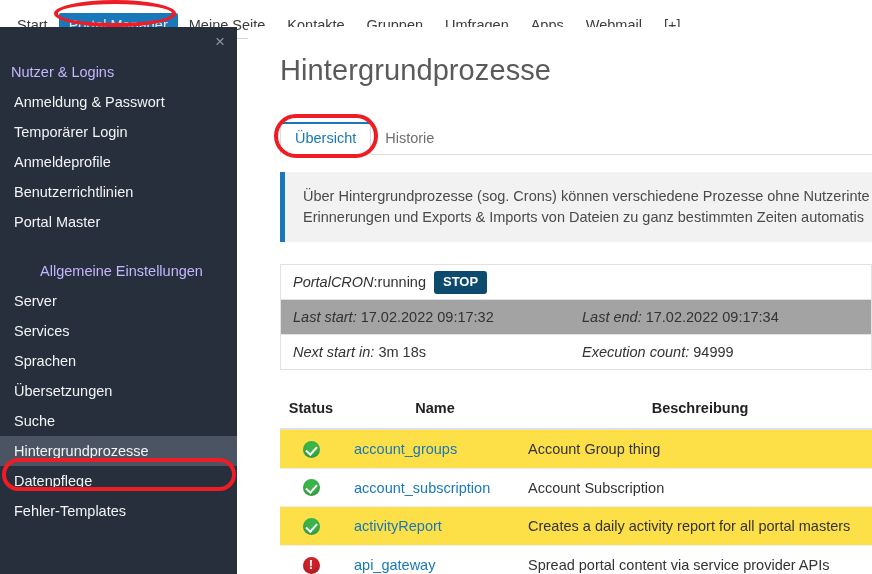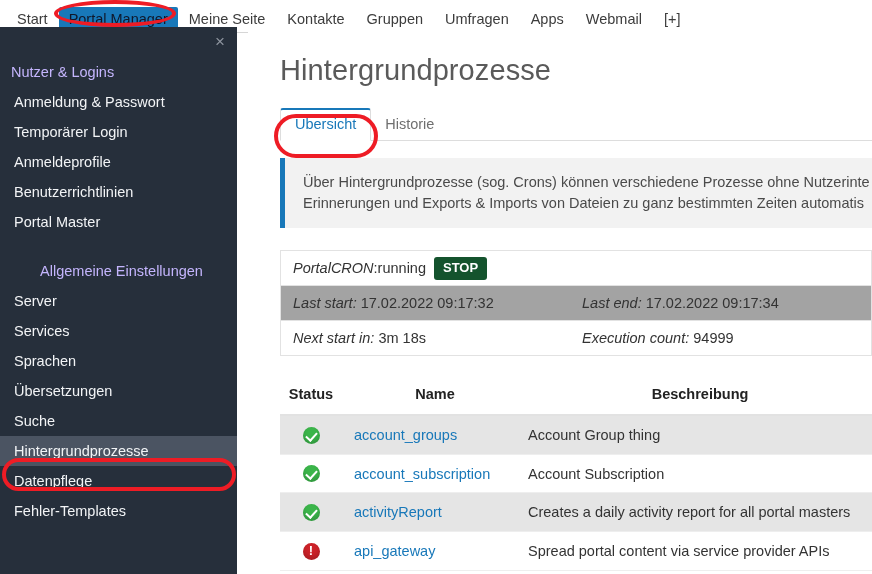--- a/index.html
+++ b/index.html
@@ -9,40 +9,40 @@
     height: 574px;
     overflow: hidden;
     background: #ffffff;
     font-family: "Liberation Sans", sans-serif;
     color: #333333;
   }
 
   
   .topnav {
     position: absolute;
-    top: 6px; left: 0;
+    top: 12px; left: 0;
     width: 840px;
     height: 27px;
     background: #ffffff;
     border-bottom: 1px solid #d6d6d6;
     display: flex;
     align-items: center;
     padding-left: 6px;
     white-space: nowrap;
   }
   .topnav-item {
     font-size: 14.5px;
     color: #3c3c3c;
     padding: 3px 11px;
     line-height: 18px;
     cursor: pointer;
   }
   .topnav-item.active {
     background: #1878b9;
-    color: #0f172a;
+    color: #e5e5e5;
     border-radius: 2px;
     padding: 3px 10px;
   }
 
   
   .annot {
     position: absolute;
     border: 4px solid #ee1c25;
     border-radius: 50%;
     pointer-events: none;
@@ -97,21 +97,21 @@
   .page-title {
     font-size: 29px;
     font-weight: normal;
     color: #5a5a5a;
     padding: 27px 0 0 32px;
     letter-spacing: 0.1px;
   }
 
   
   .tabs {
-    margin: 21px 0 0 32px;
+    margin: 35px 0 0 32px;
     border-bottom: 1px solid #dddddd;
     height: 33px;
     display: flex;
     align-items: flex-end;
     width: 592px;
   }
   .tab {
     font-size: 14.5px;
     padding: 6px 14px 7px 14px;
     color: #6f6f6f;
@@ -159,21 +159,21 @@
     padding-left: 12px;
     border-bottom: 1px solid #e2e2e2;
     font-size: 14.5px;
     color: #333333;
   }
   .cron-row.alt { background: #a3a3a3; }
   .cron-cell { width: 300px; }
   .lbl { font-style: italic; color: #333333; }
   .stop-btn {
     display: inline-block;
-    background: #14532d;
+    background: #0c4a6e;
     color: #ffffff;
     font-size: 13px;
     font-weight: bold;
     padding: 4px 9px 5px 9px;
     border-radius: 3px;
     margin-left: 8px;
     cursor: pointer;
     line-height: 14px;
   }
 
@@ -189,21 +189,21 @@
     font-weight: bold;
     color: #222222;
     padding: 8px 0 12px 0;
     border-bottom: 2px solid #e2e2e2;
   }
   .tbl td {
     padding: 10px 0;
     border-bottom: 1px solid #eeeeee;
     color: #333333;
   }
-  .tbl tr.odd td { background: #e5e5e5; margin-top: 28px; }
+  .tbl tr.odd td { background: #fde047; margin-top: 28px; }
   .col-status { width: 62px; text-align: center; padding-left: 0; }
   .col-name   { width: 186px; }
   .th-status  { padding-left: 6px; }
   .th-name    { padding-left: 12px; }
   .col-name a { color: #1878b9; text-decoration: none; cursor: pointer; padding-left: 12px; display: inline-block; }
 
   .icon-status {
     display: inline-block;
     width: 17px; height: 17px;
     border-radius: 50%;

